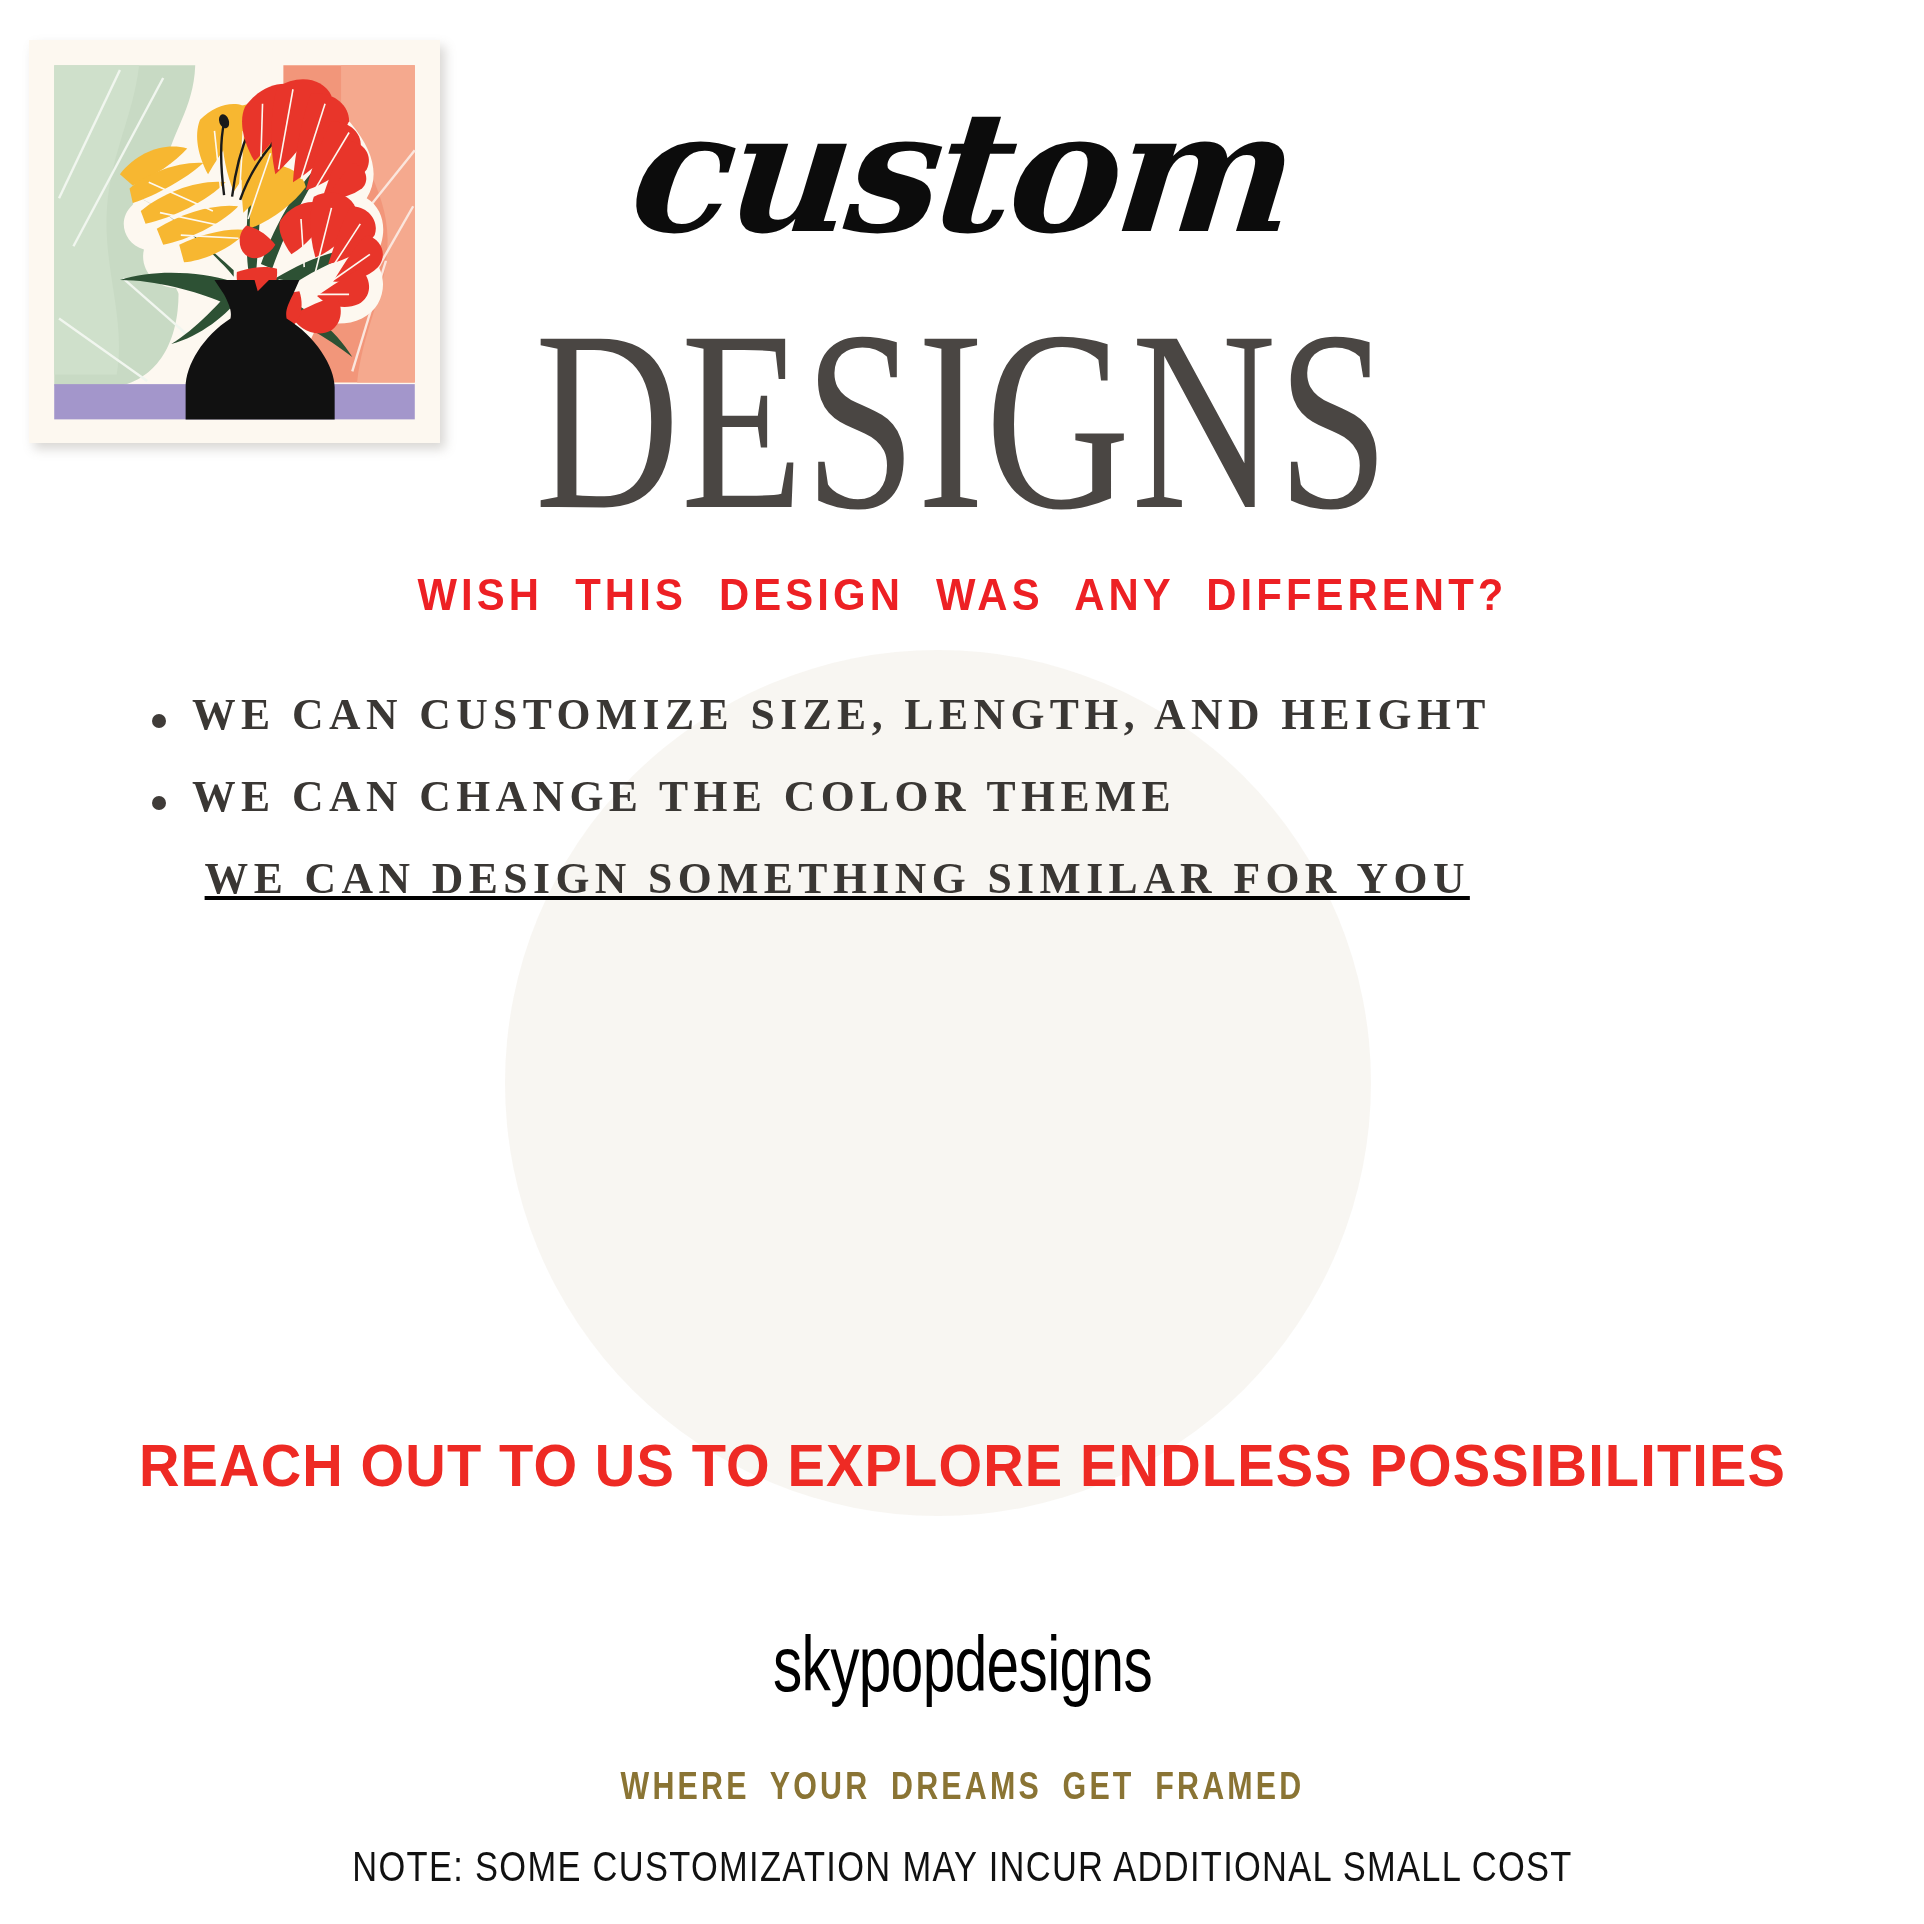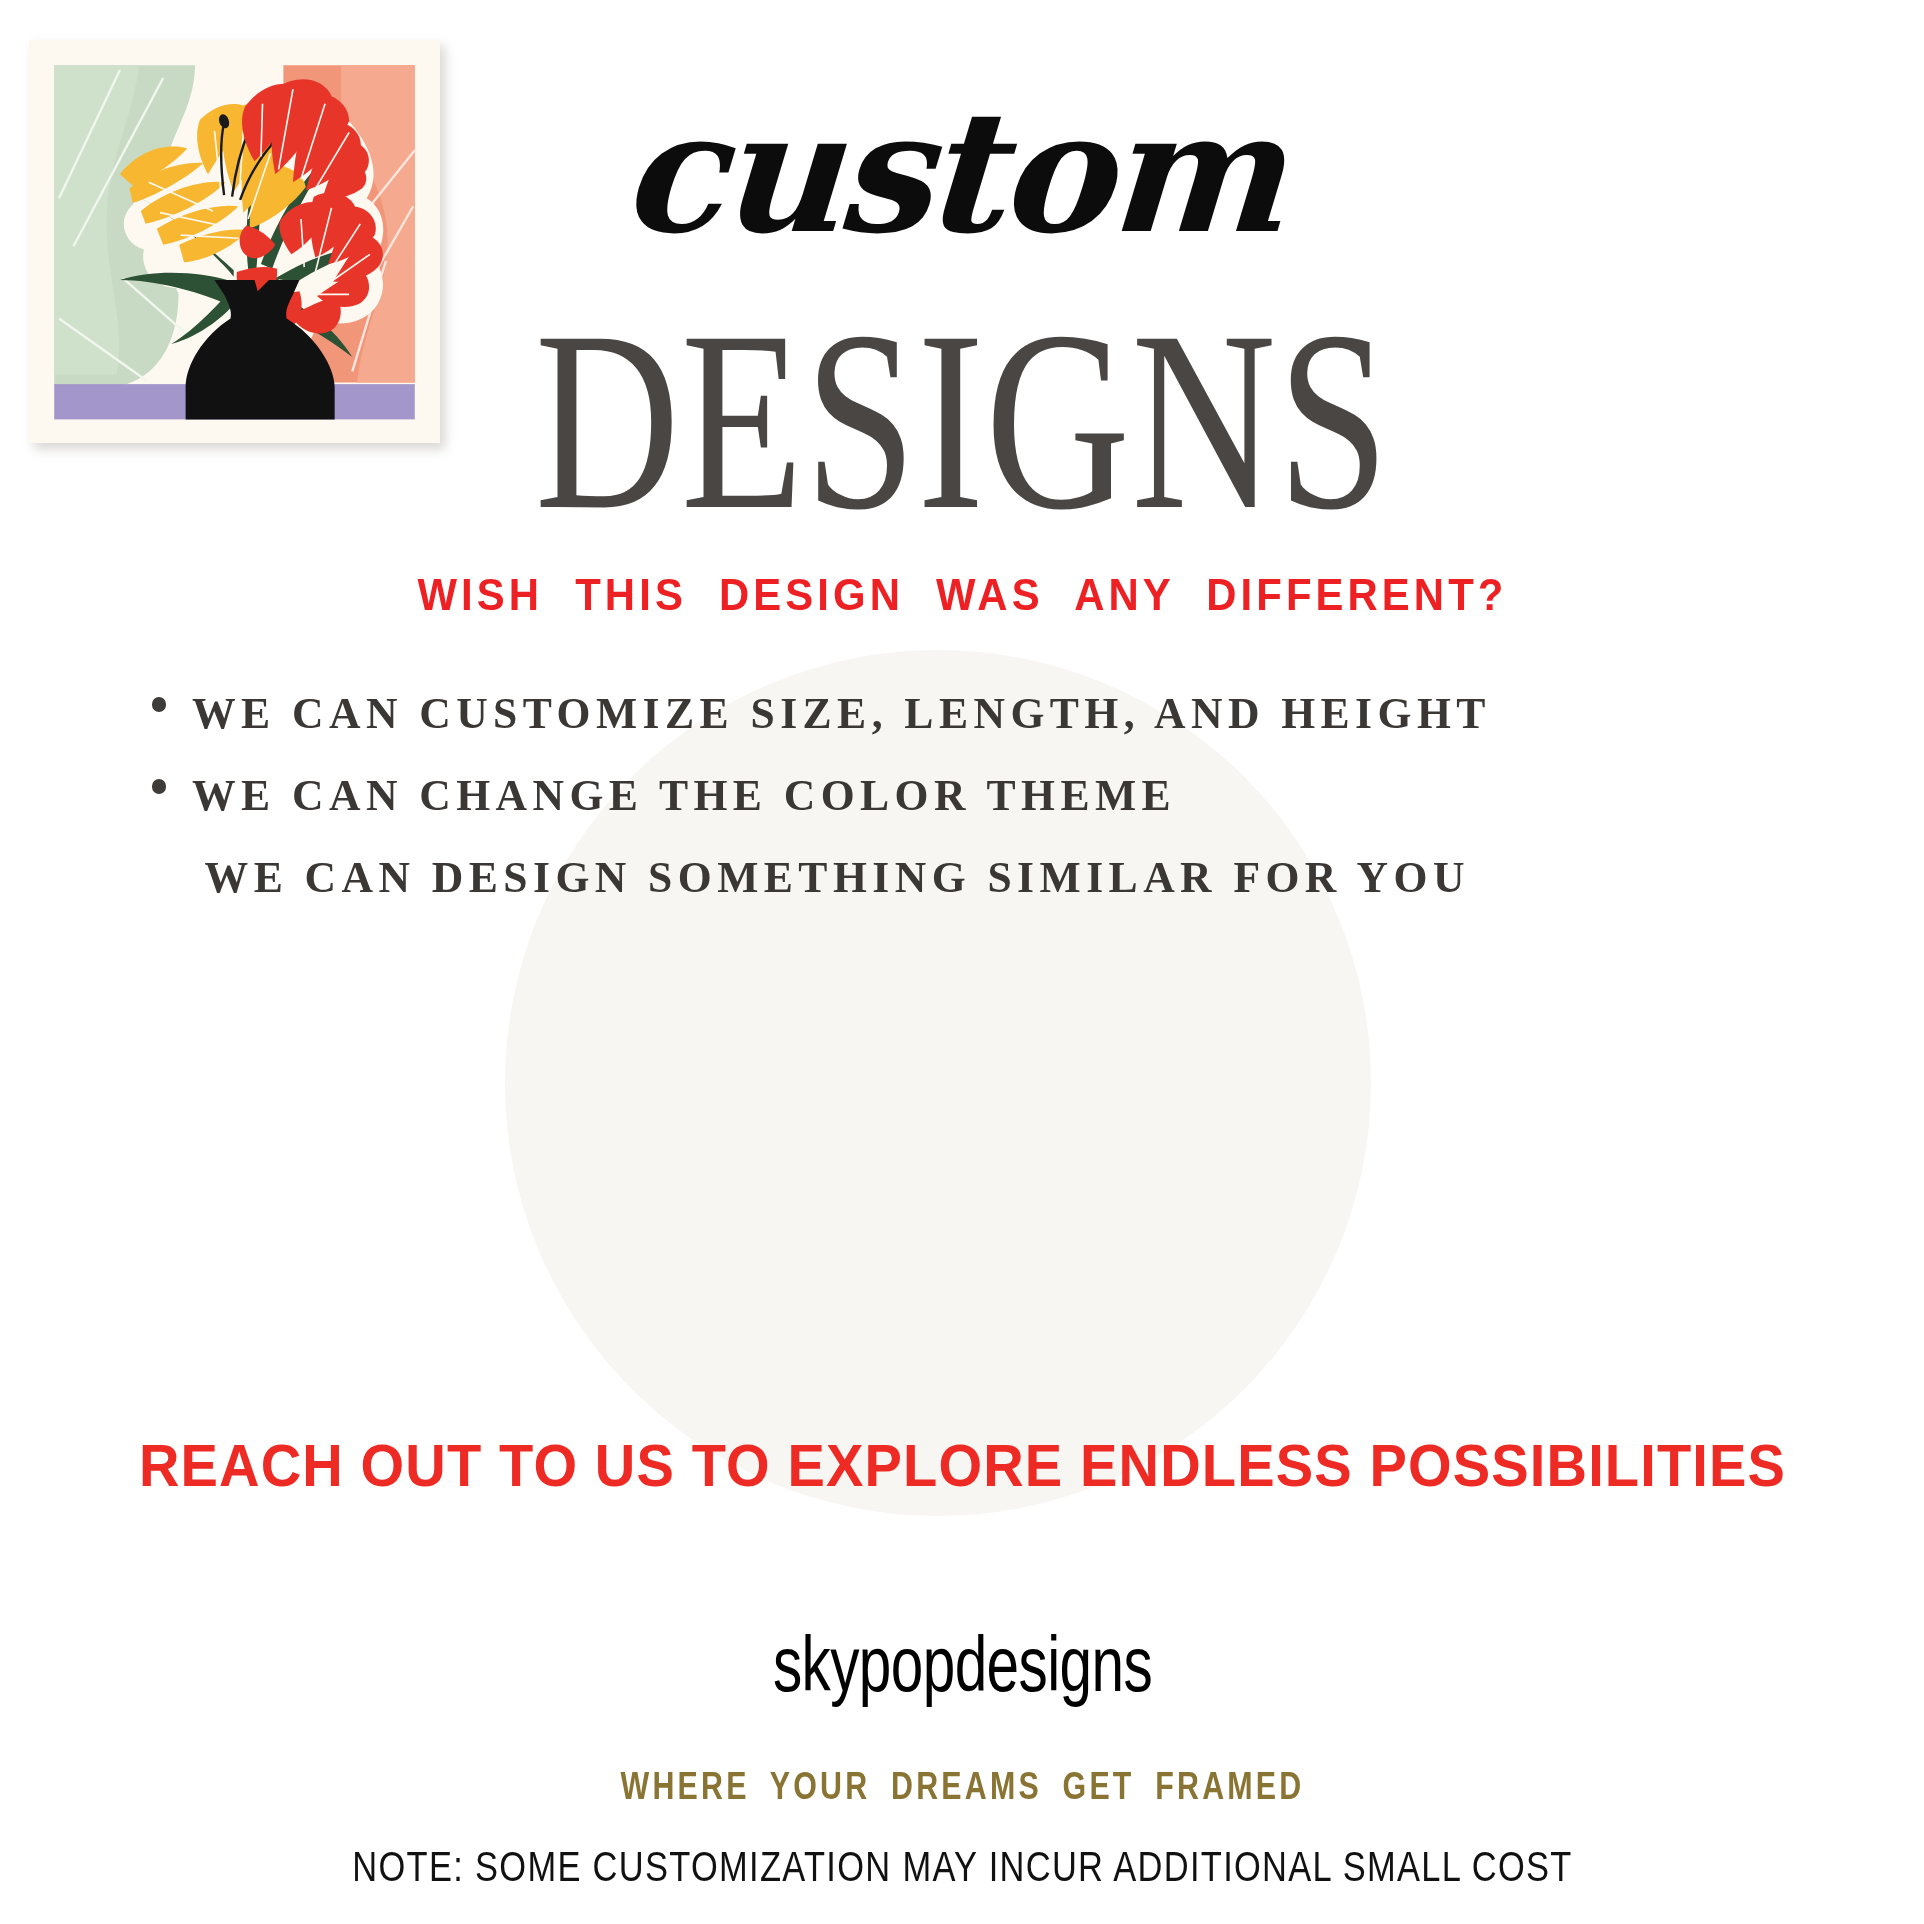--- a/index.html
+++ b/index.html
@@ -110,21 +110,21 @@
     left: 152px;
     top: 690px;
     width: 1668px;
     z-index: 4;
     list-style: none;
     margin: 0;
     padding: 0;
   }
   .bullet-row {
     display: flex;
-    align-items: center;
+    align-items: flex-end;
     margin-bottom: 34px;
     min-height: 48px;
   }
   .bullet-dot {
     flex: 0 0 auto;
     width: 14.4px;
     height: 14.4px;
     border-radius: 50%;
     background: #3f3b38;
     margin-right: 26px;
@@ -135,21 +135,21 @@
     font-family: "Liberation Serif", serif;
     font-weight: 700;
     font-size: 45px;
     line-height: 1.05;
     letter-spacing: 5.6px;
     color: #3a3734;
     white-space: nowrap;
     transform: scaleX(0.97);
     transform-origin: left center;
   }
-  .bullet-row.continuation { margin-top: 11.2px; }
+  .bullet-row.continuation { margin-top: 11.2px; text-decoration: underline; }
   .bullet-row.continuation .bullet-dot { visibility: hidden; }
   .bullet-row.continuation .bullet-text { padding-left: 13px; }
 
   
   .cta-red {
     position: absolute;
     left: 0;
     top: 1432px;
     width: 1925px;
     text-align: center;

